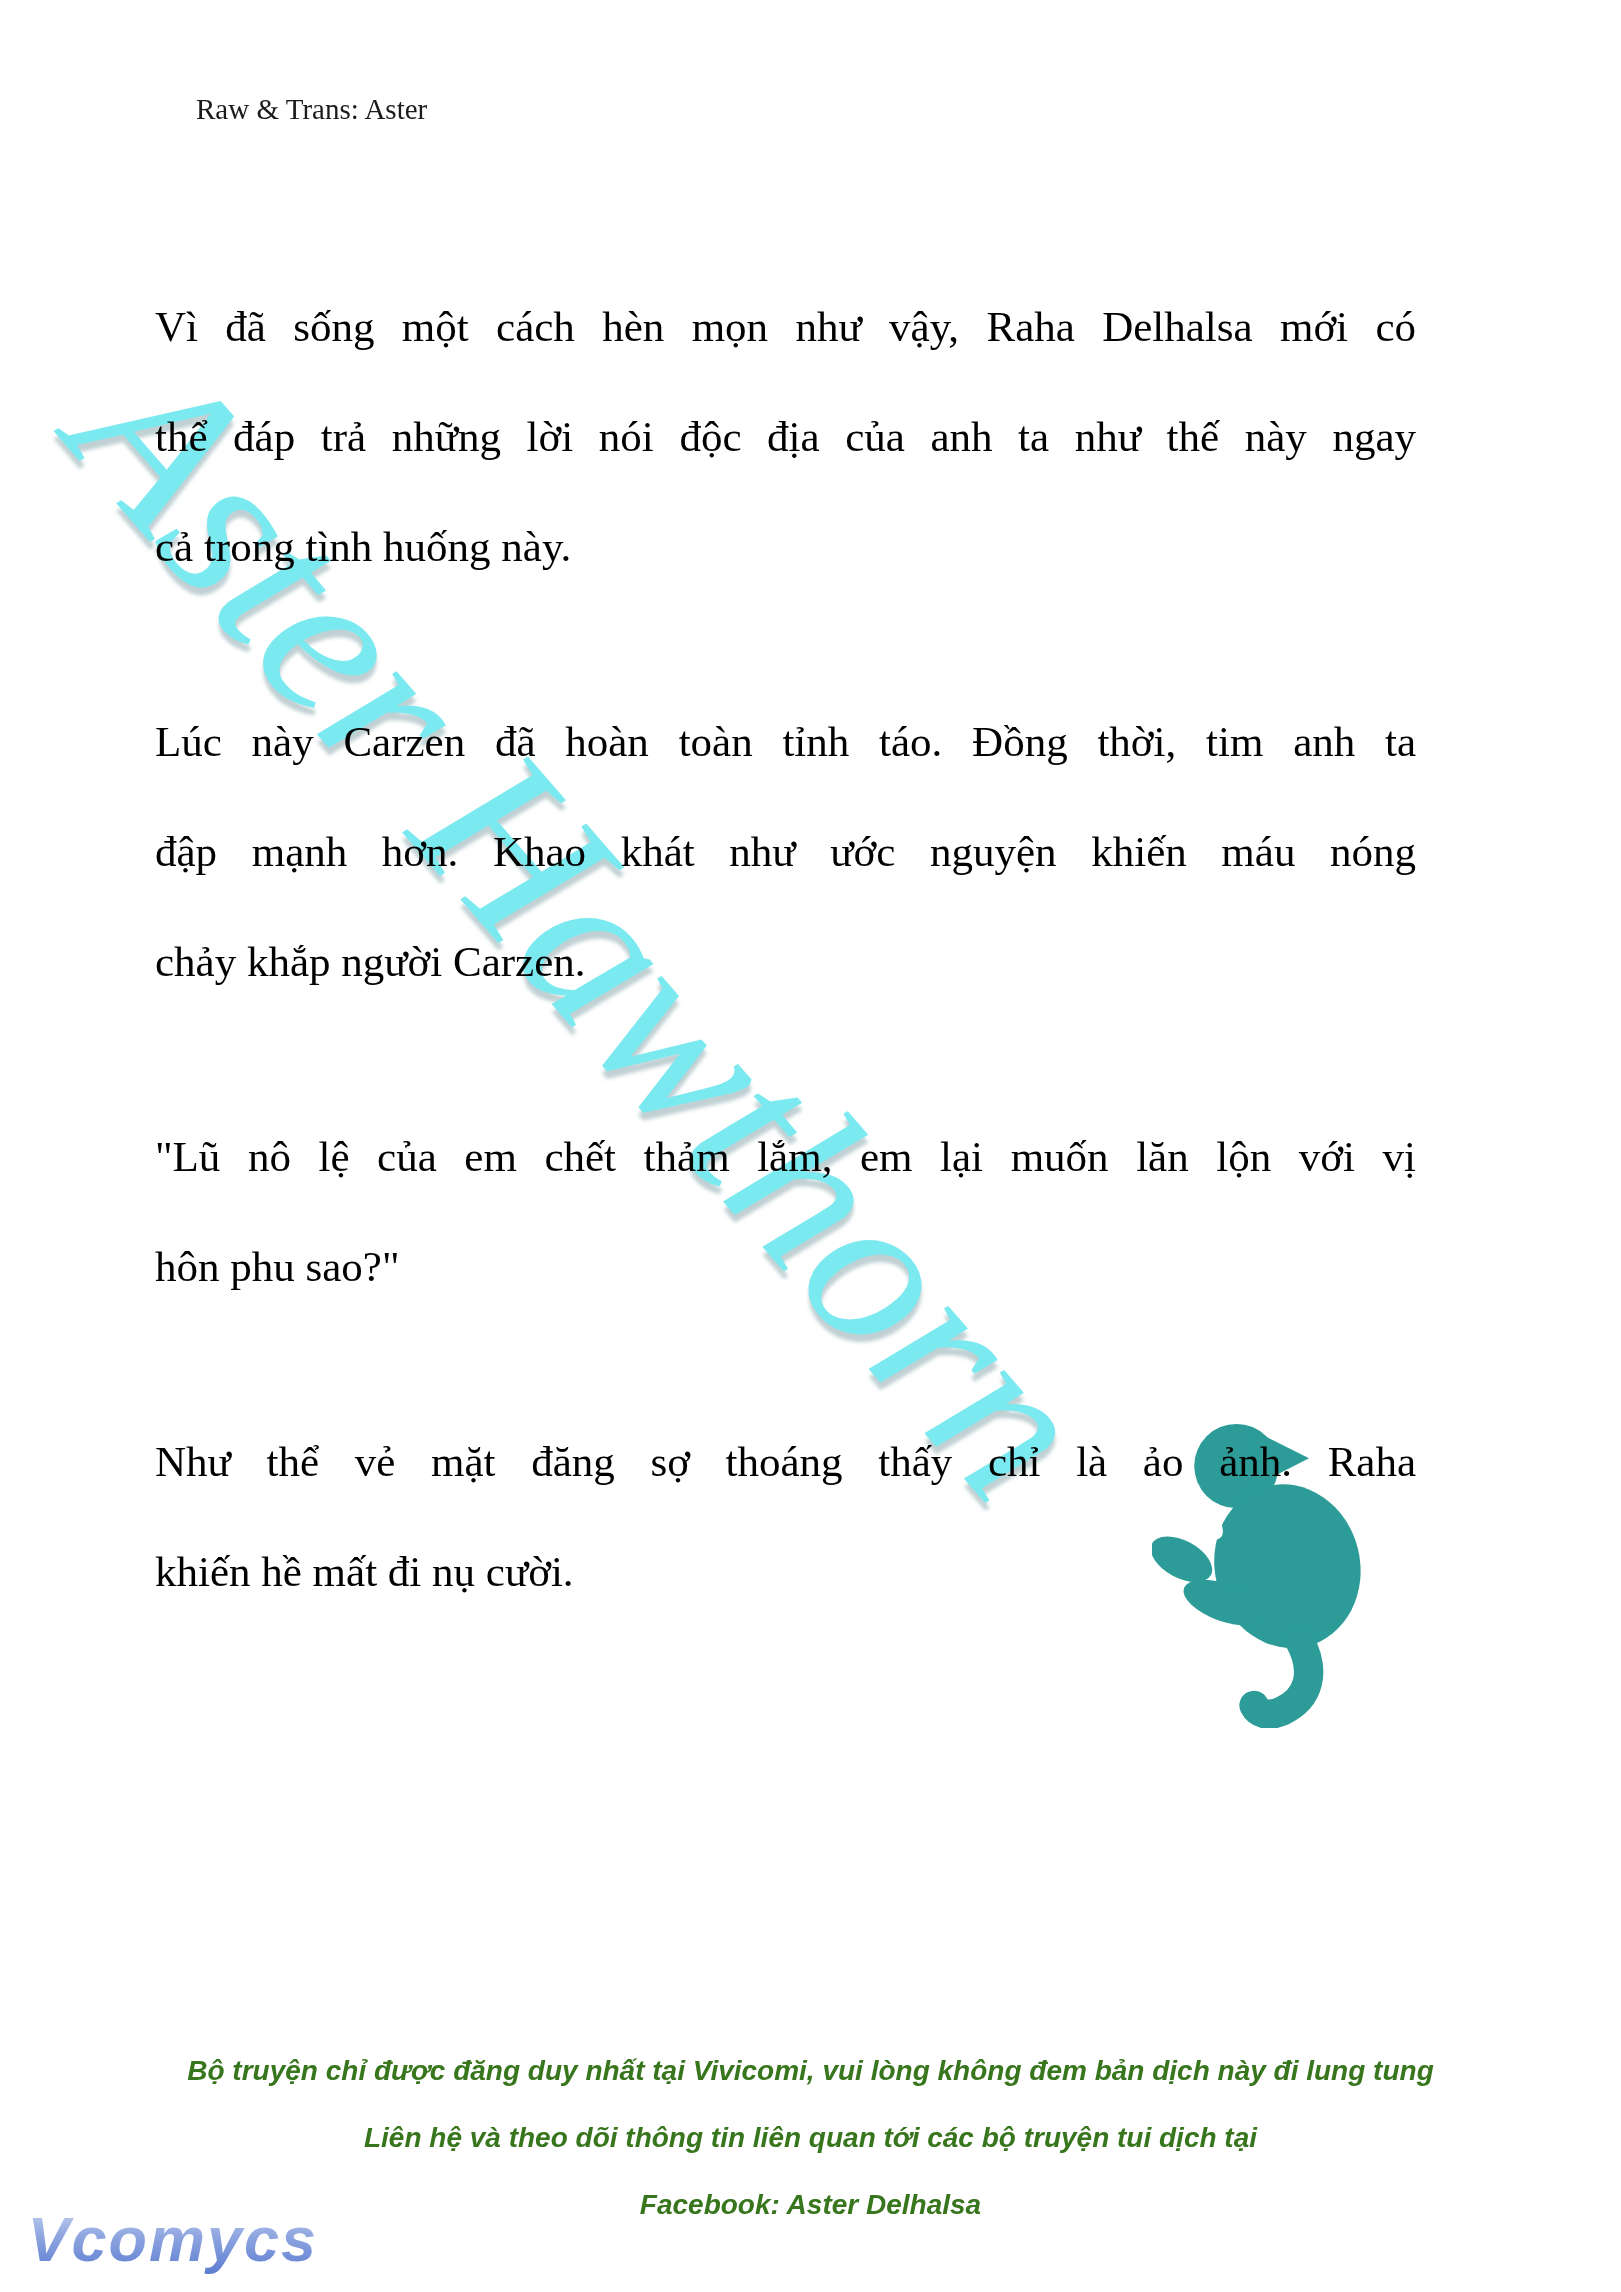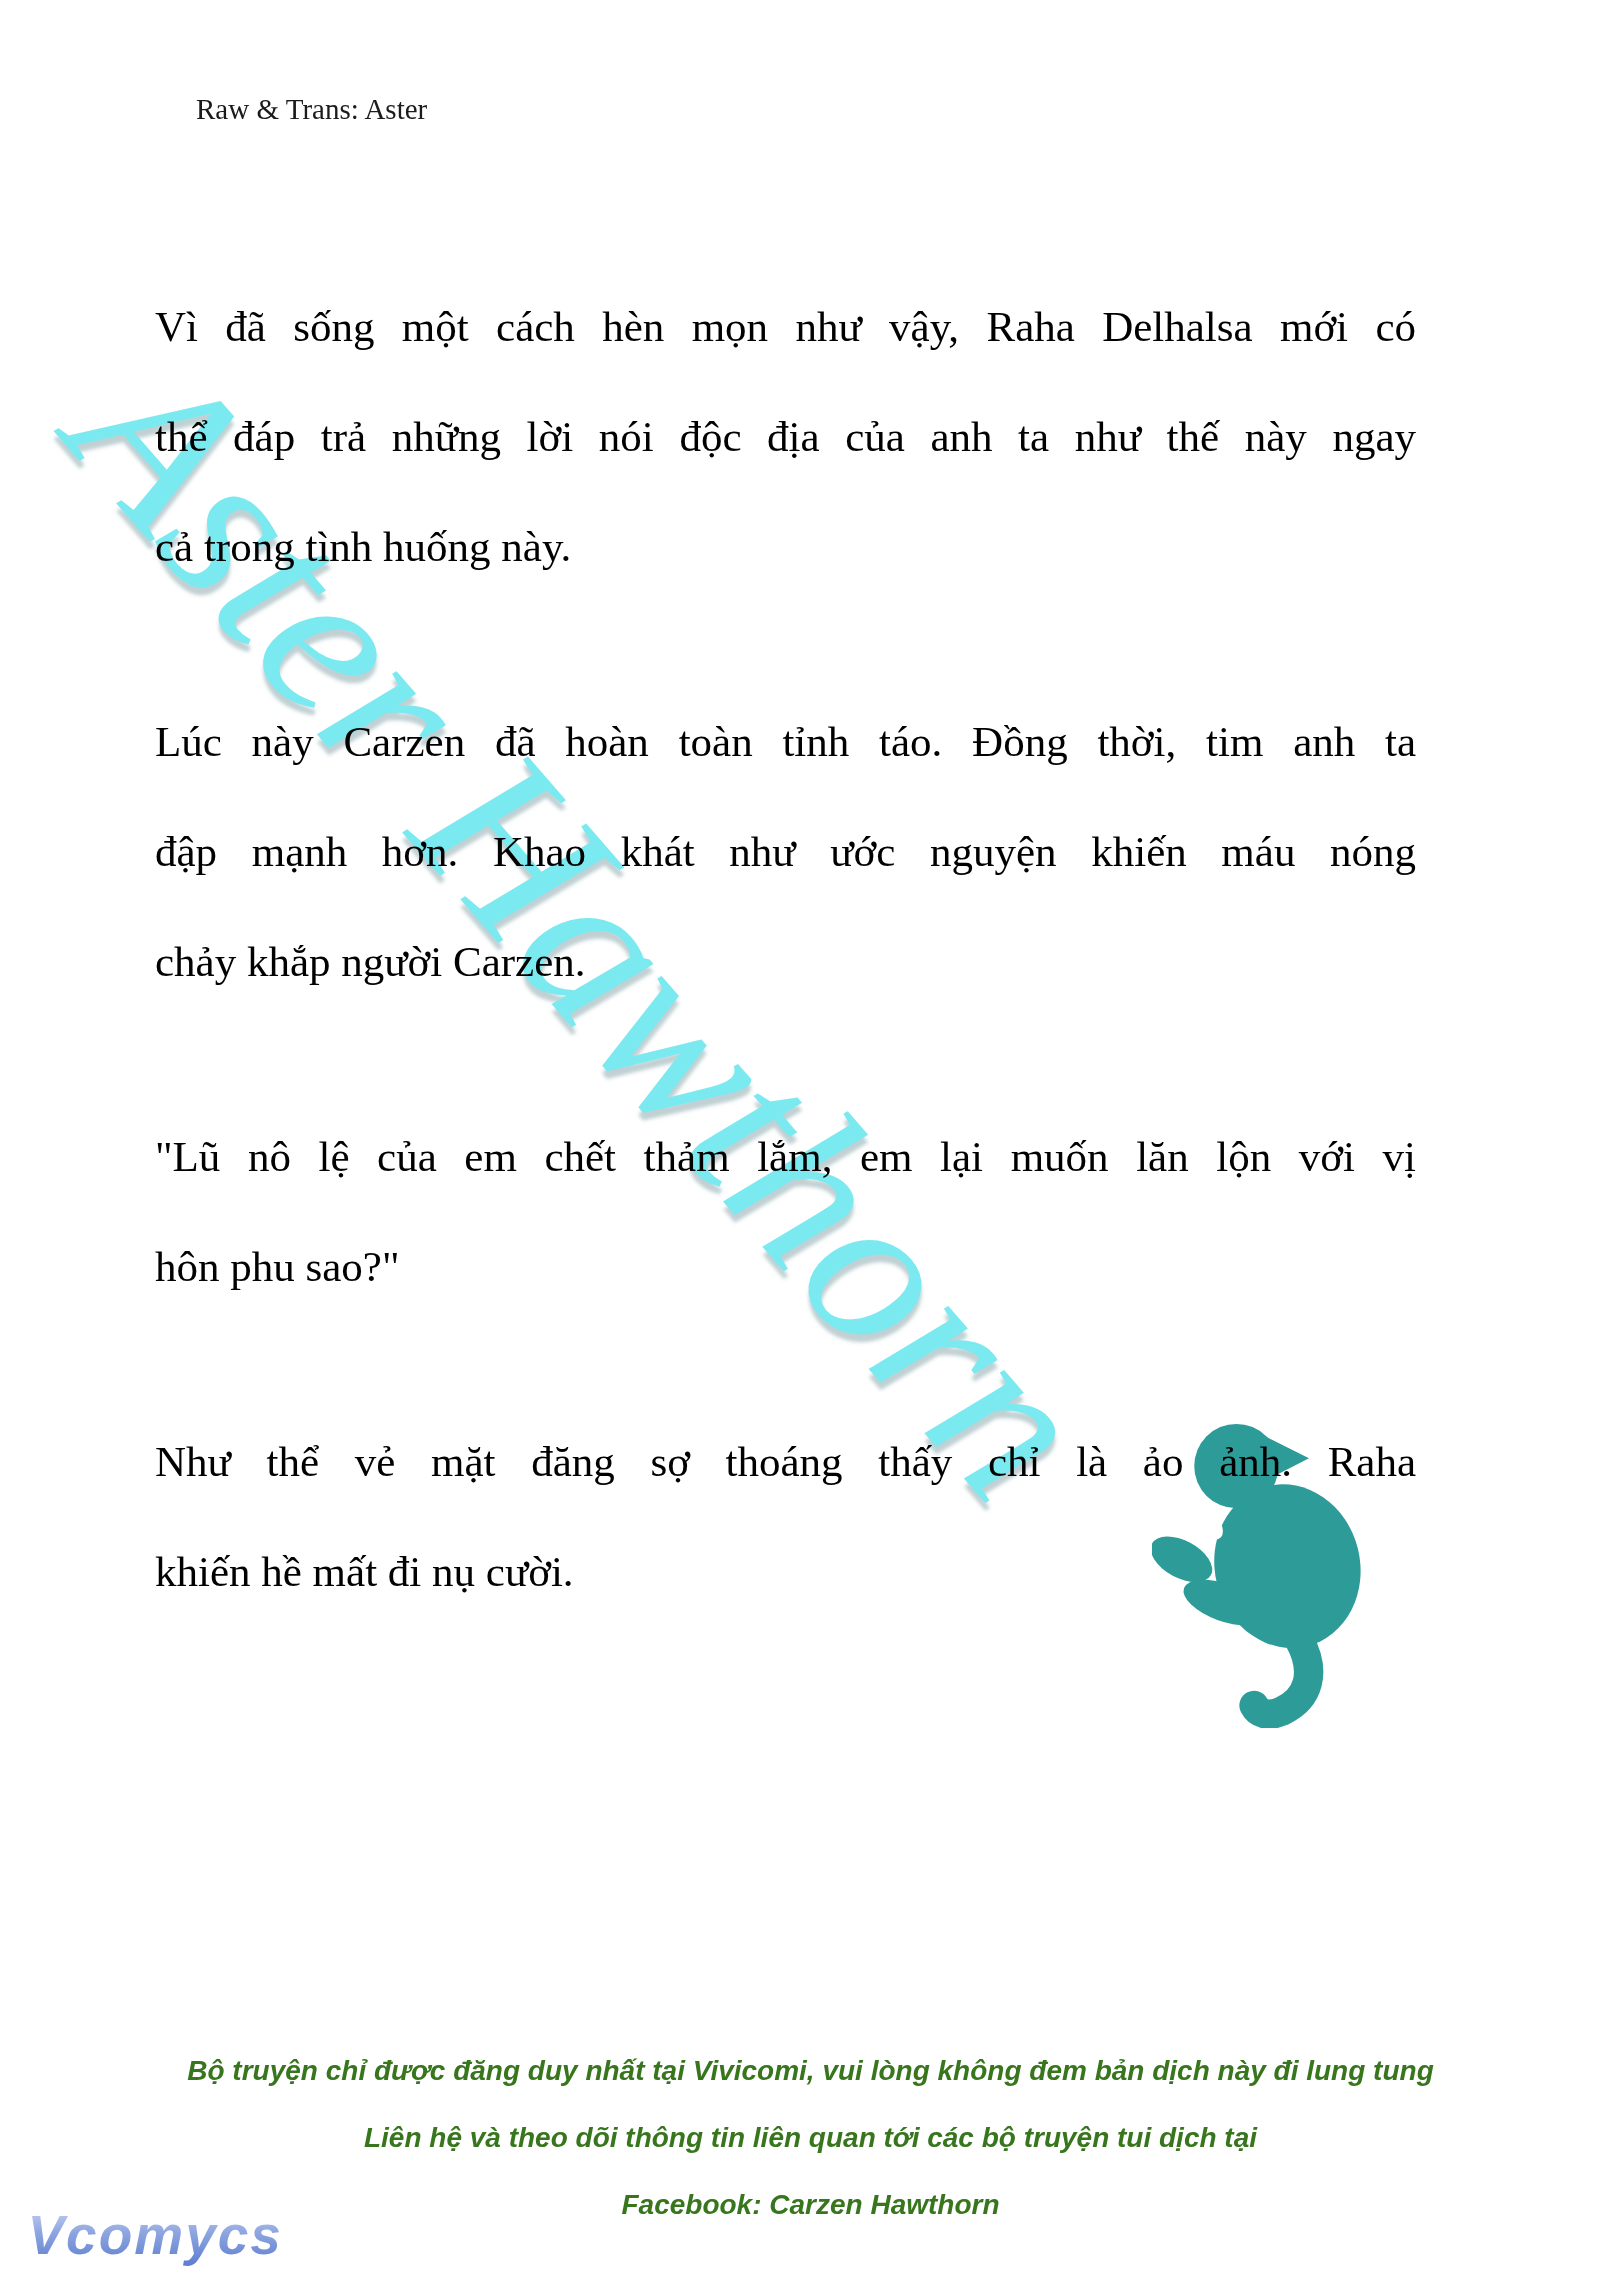--- a/index.html
+++ b/index.html
@@ -81,21 +81,21 @@
   }
   .fline { margin-bottom: 35px; margin-top: 36px; }
 
   .logo {
     position: absolute;
     left: 27.4px;
     top: 2203px;
     font-family: "Liberation Sans", "DejaVu Sans", sans-serif;
     font-weight: bold;
     font-style: italic;
-    font-size: 55px;
+    font-size: 63px;
     letter-spacing: 2px;
     background: linear-gradient(180deg, #cdd9f4 0%, #8fa6e0 45%, #5b7cd0 100%);
     -webkit-background-clip: text;
     background-clip: text;
     color: transparent;
     z-index: 2;
   }
 </style>
 </head>
 <body>
@@ -136,19 +136,19 @@
       </div>
       <div class="paragraph">
         <div class="line justify">Như thể vẻ mặt đăng sợ thoáng thấy chỉ là ảo ảnh. Raha</div>
         <div class="line">khiến hề mất đi nụ cười.</div>
       </div>
     </div>
 
   <div class="footer" id="footer" style="color: rgb(56, 118, 29);">
       <div class="fline">Bộ truyện chỉ được đăng duy nhất tại Vivicomi, vui lòng không đem bản dịch này đi lung tung</div>
       <div class="fline">Liên hệ và theo dõi thông tin liên quan tới các bộ truyện tui dịch tại</div>
-      <div class="fline">Facebook: Carzen Hawthorn</div>
+      <div class="fline">Facebook: Aster Delhalsa</div>
     </div>
 
   <div class="logo">Vcomycs</div>
 
 </div>
 
 
 </body></html>

